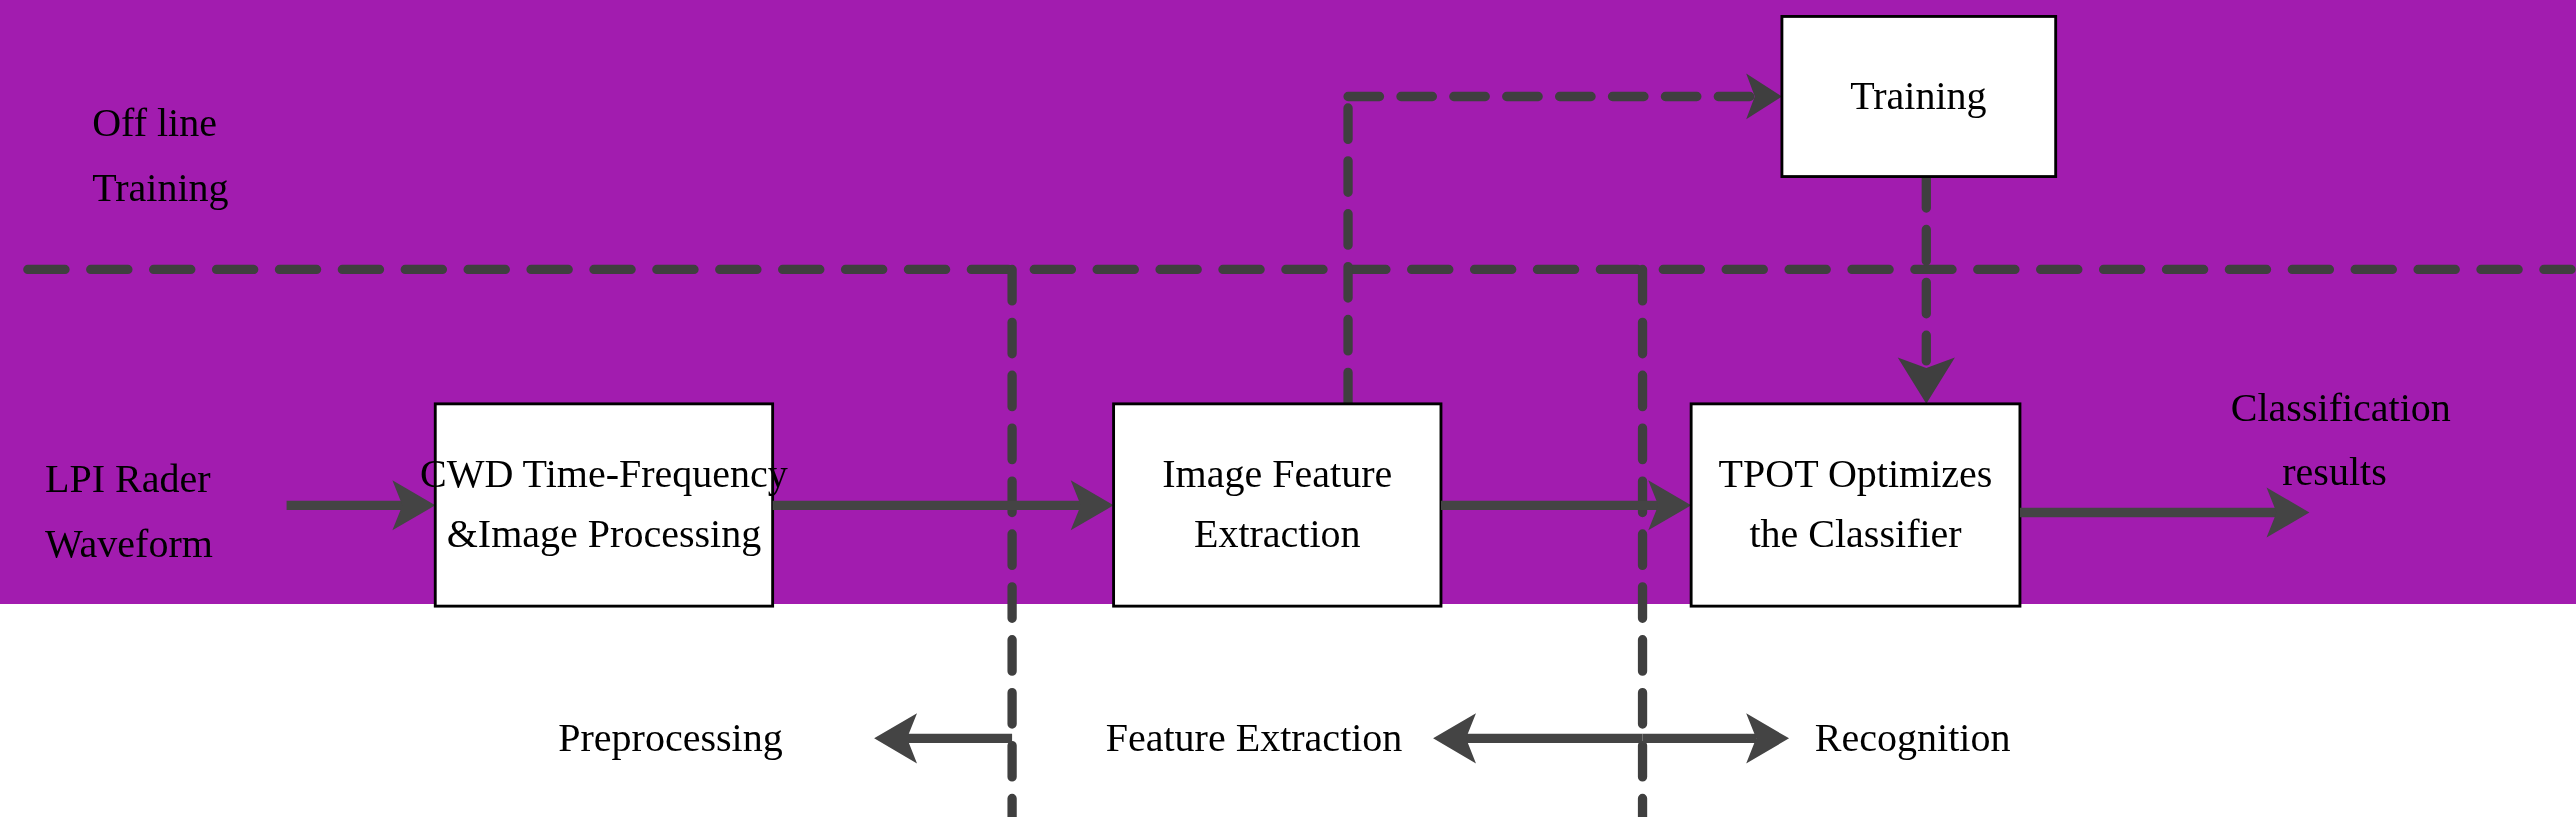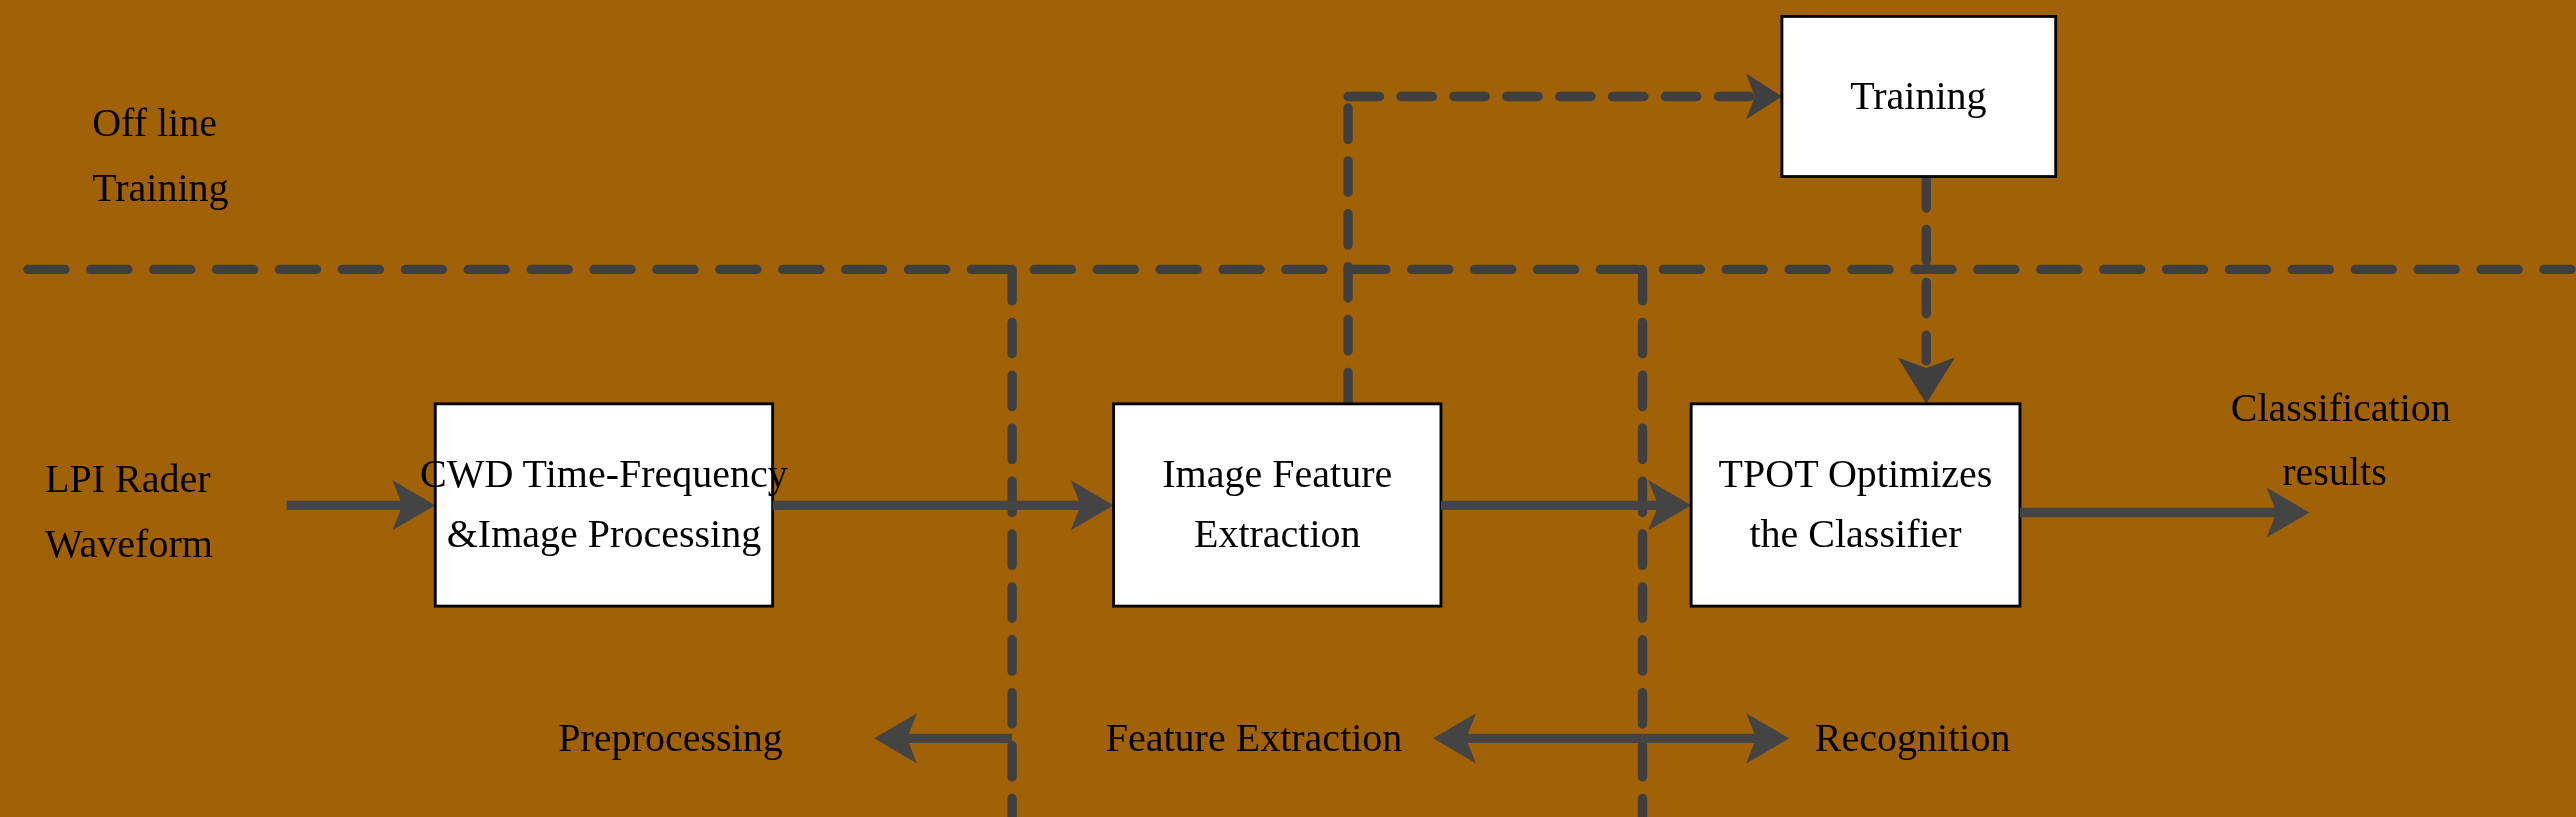--- a/index.html
+++ b/index.html
@@ -9,22 +9,22 @@
   }
   body {
     width: 2576px;
     height: 817px;
     overflow: hidden;
     font-family: "Liberation Serif", "DejaVu Serif", serif;
   }
   #diagram-root {
     position: relative;
     width: 2576px;
-    height: 817px;
-    background: #a16207;
+    height: 604px;
+    background: #a21caf;
   }
   svg#flow-svg {
     position: absolute;
     left: 0;
     top: 0;
     width: 2576px;
     height: 817px;
     display: block;
   }
   .box-rect {

